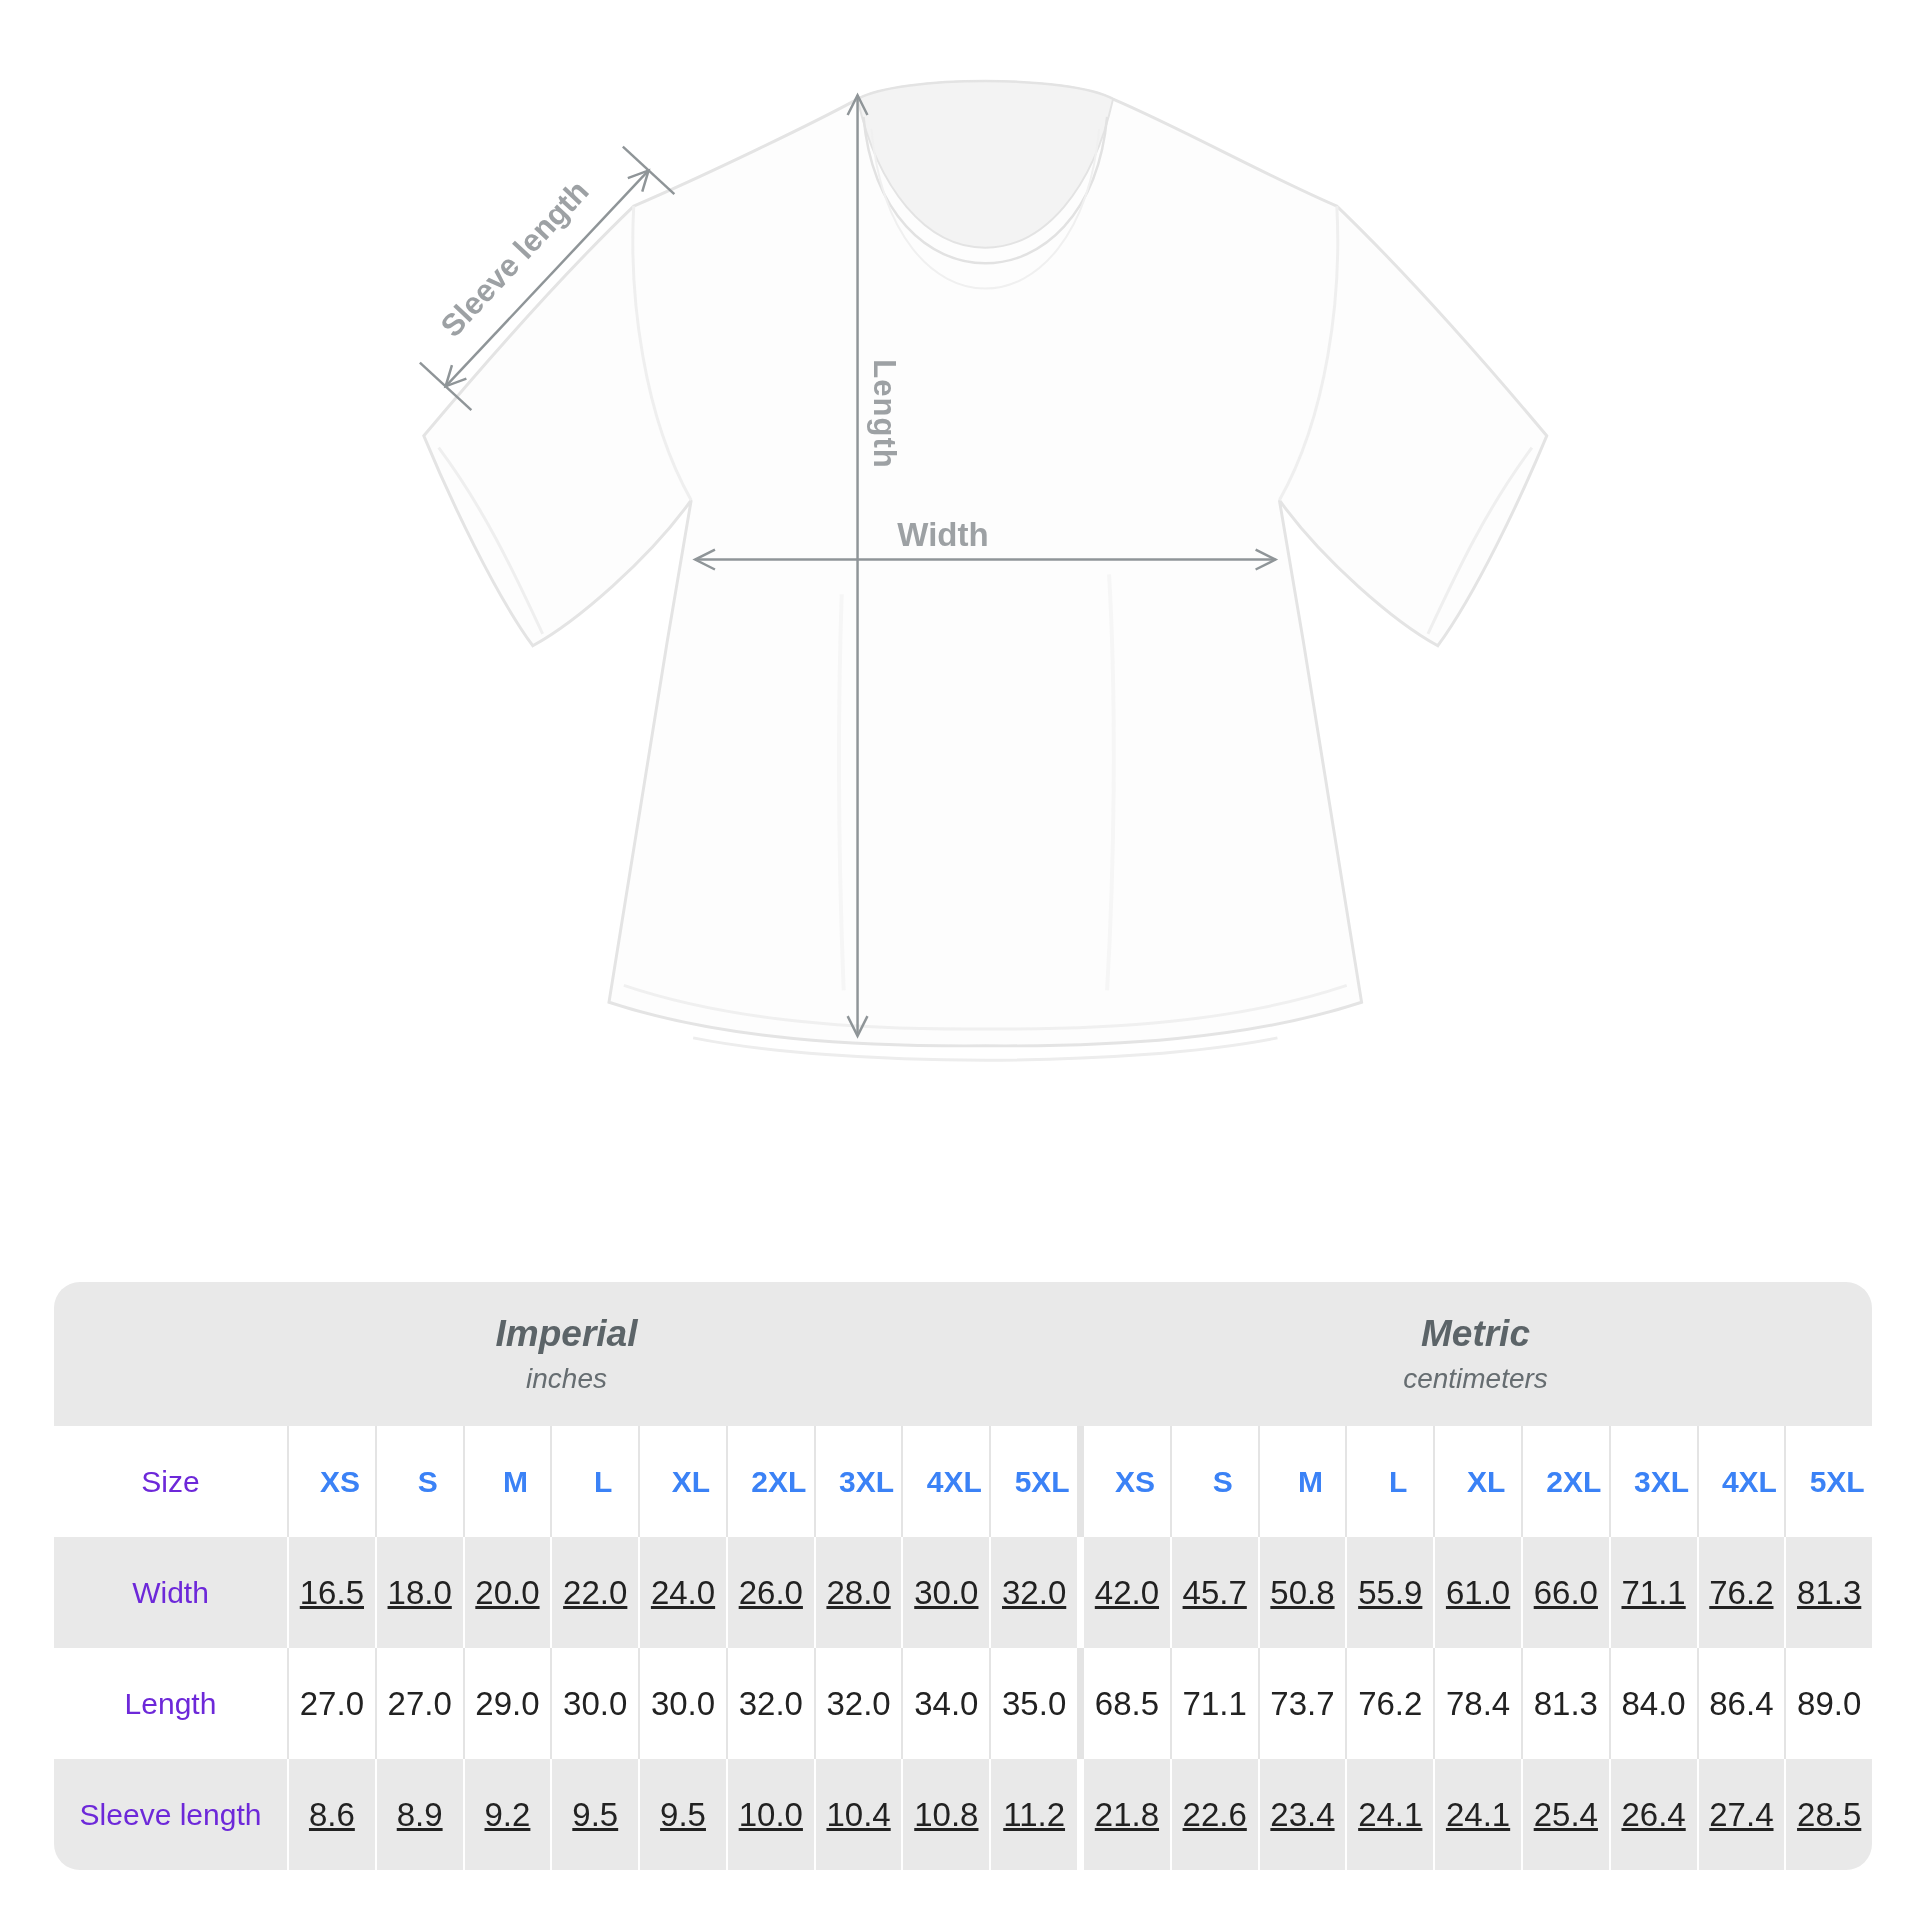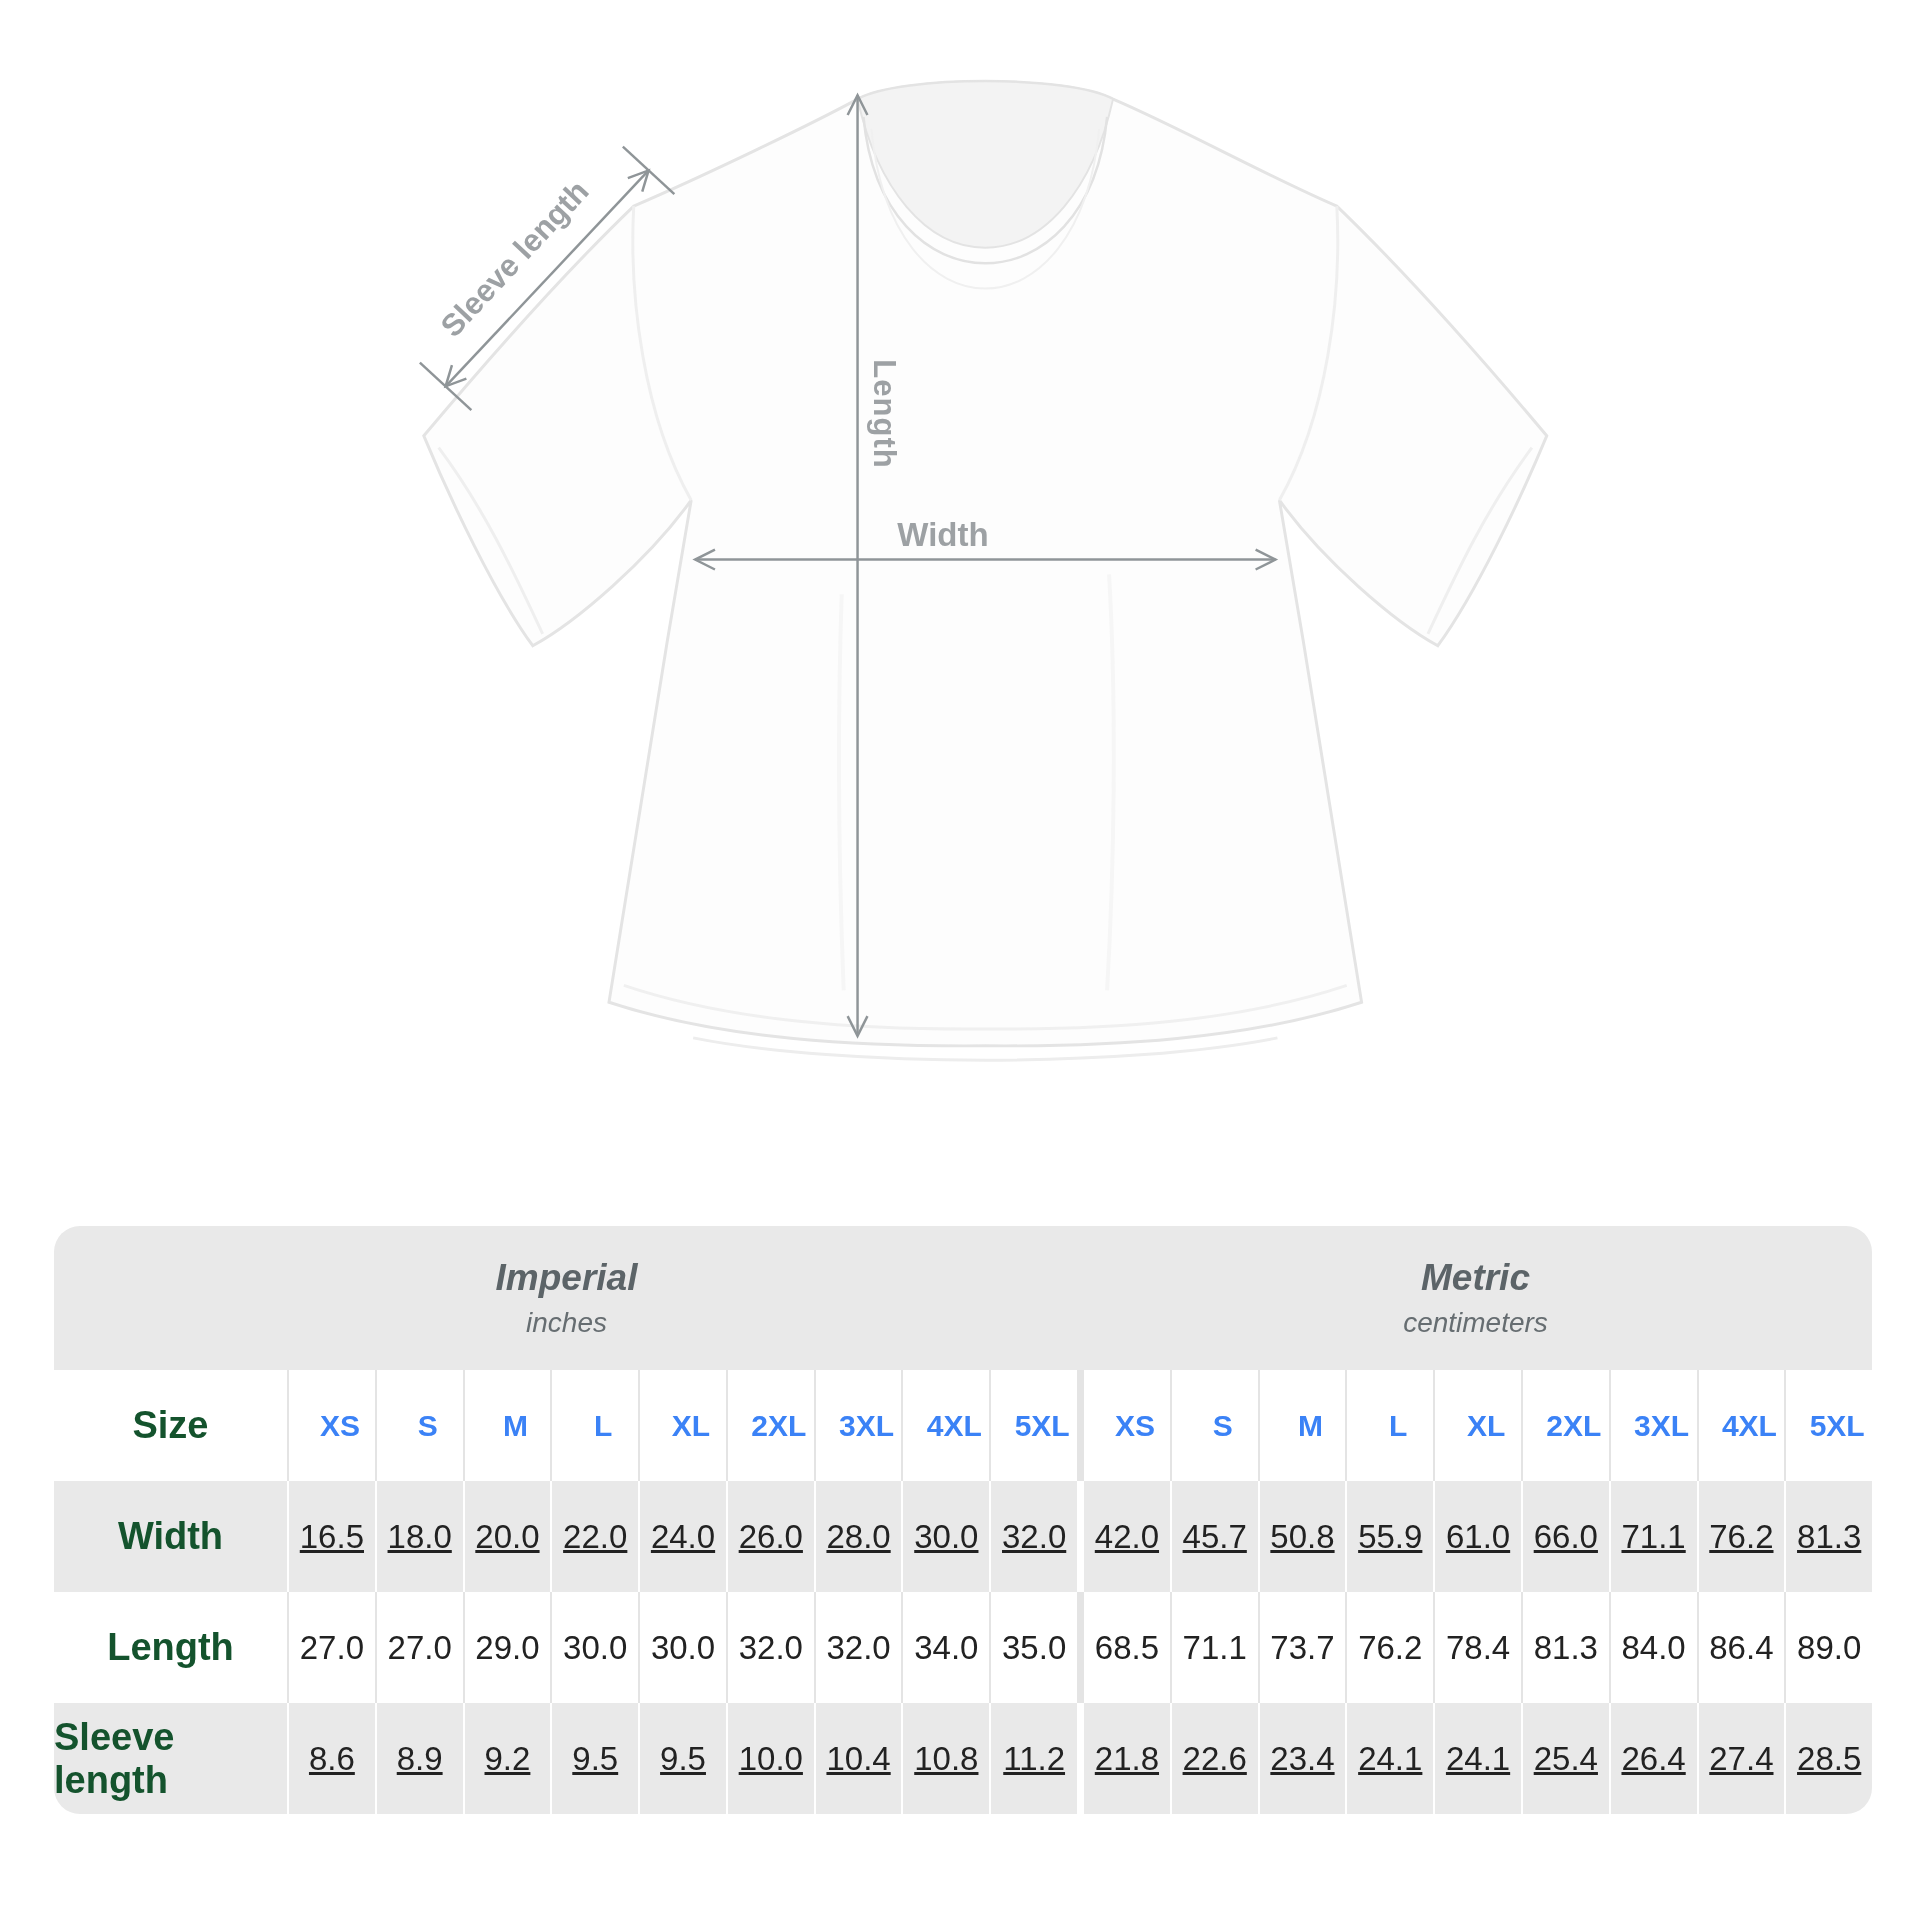--- a/index.html
+++ b/index.html
@@ -18,34 +18,34 @@
   .lbl-width{left:943px;top:535px;font-size:33px;transform:translate(-50%,-50%);}
 
   
   .title{position:absolute;top:1146px;left:0;right:0;margin:0;text-align:center;
          font-size:46px;font-weight:bold;color:#303030;}
   .note{position:absolute;top:1210px;left:0;right:0;margin:0;text-align:center;
         font-size:28px;font-style:italic;color:#4d4d4d;}
 
   
   .size-table{
-    position:absolute;left:54px;top:1226px;width:1818px;
+    position:absolute;left:54px;top:1282px;width:1818px;
     border-radius:26px;overflow:hidden;background:#ffffff;
   }
   .t-head{display:flex;height:144px;background:#e9e9e9;}
   .t-group{display:flex;flex-direction:column;align-items:center;justify-content:center;gap:8px;}
   .t-group-imperial{width:1025px;flex:none;}
   .t-group-metric{flex:1;}
   .g-name{font-size:37px;font-weight:bold;font-style:italic;color:#5c6468;}
   .g-unit{font-size:28px;font-style:italic;color:#666d71;}
 
   .t-row{display:flex;height:111px;background:#ffffff;}
   .t-row.row-gray{background:#e9e9e9;}
   .cell{display:flex;align-items:center;justify-content:center;}
-  .c-label{width:233px;flex:none;font-size:38px;font-weight:bold;color:#14532d;}
+  .c-label{width:233px;flex:none;font-size:30px;font-weight:normal;color:#6d28d9;}
   .c-val{flex:1;font-size:33px;color:#222222;border-left:2px solid #e4e4e4;}
   .c-head{font-size:30px;font-weight:bold;color:#3b82f6;padding-left:16px;}
   .row-gray .c-val{border-left-color:#ffffff;text-decoration:underline;}
   .c-val.gstart{border-left-width:7px;}
 </style>
 </head>
 <body>
 
 <div class="page">
 

